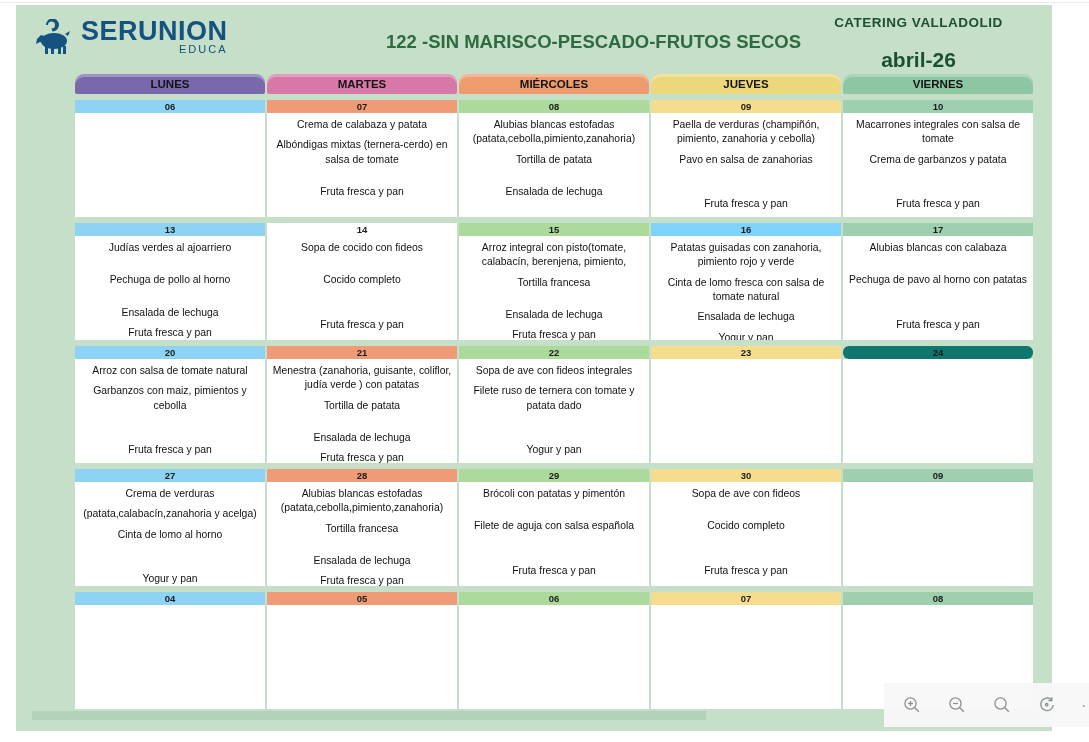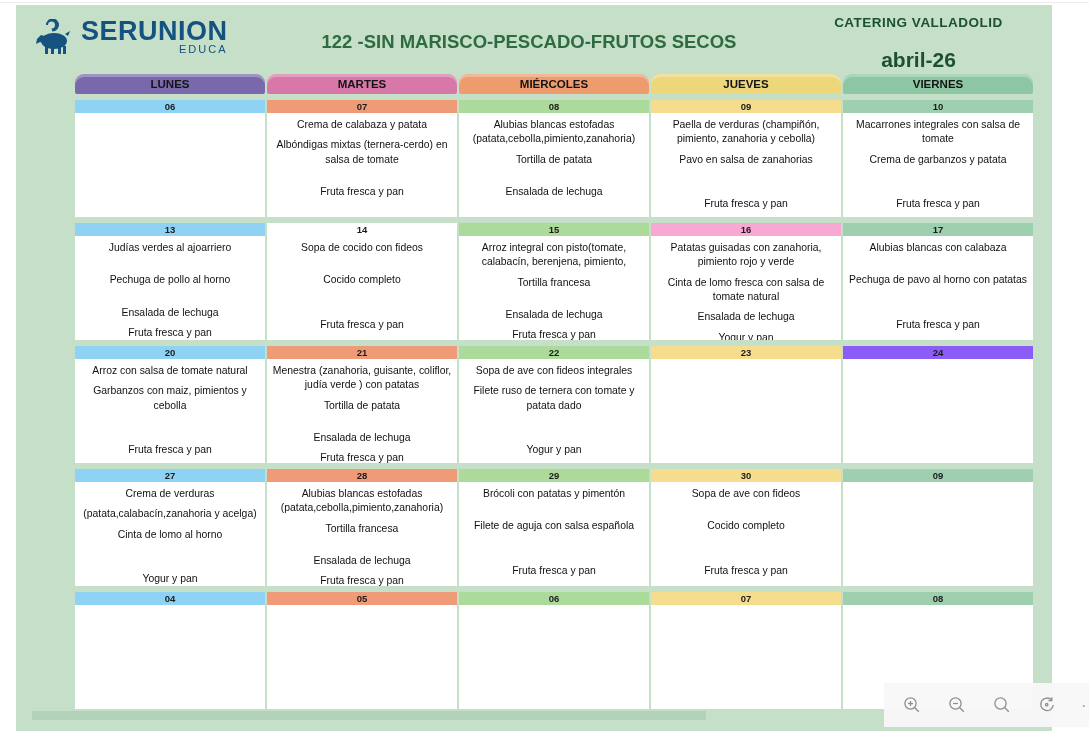--- a/index.html
+++ b/index.html
@@ -7,21 +7,21 @@
           font-family:"Liberation Sans",sans-serif;}
   .topline{position:absolute;top:2px;left:0;right:0;height:1px;background:#ececec;}
   .page{position:absolute;left:16px;top:5px;width:1036px;height:726px;background:#c5dfc8;}
   
   .hdr{display:flex;padding:8px 16px 0 16px;height:66px;box-sizing:border-box;}
   .logo{width:225px;display:flex;align-items:flex-start;padding-top:4px;}
   .goat{margin-right:7px;margin-top:2px;}
   .brandcol{display:flex;flex-direction:column;justify-content:flex-end;}
   .brand{color:#15527f;font-weight:bold;font-size:27px;line-height:28px;letter-spacing:.5px;}
   .brandsub{color:#15527f;font-weight:normal;font-size:11px;letter-spacing:2px;text-align:right;margin-top:-2px;}
-  .title{flex:1;text-align:center;color:#2e6b40;font-size:18.5px;font-weight:bold;padding-top:18px;}
+  .title{flex:1;text-align:right;color:#2e6b40;font-size:18.5px;font-weight:bold;padding-top:18px;}
   .cater{width:235px;text-align:center;color:#1c5130;padding-top:2px;}
   .cater .l1{font-size:13.5px;font-weight:bold;letter-spacing:.5px;}
   .cater .l2{font-size:21px;font-weight:bold;margin-top:18px;}
   
   .grid{padding:0 19px;}
   .row{display:flex;gap:2px;padding-left:40px;}
   .tab{flex:1;height:20px;border-radius:9px 9px 2px 2px;display:flex;align-items:center;justify-content:center;
        font-size:11.5px;font-weight:bold;color:#141414;box-shadow:inset 0 3px 0 rgba(255,255,255,.28);}
   .week{margin-top:6px;}
   .tabs-row{margin-top:3px;margin-bottom:1px;}
@@ -145,21 +145,21 @@
           <div class="row">
             <div class="bar" style="background: rgb(142, 210, 244);">
               <span>13</span>
             </div>
             <div class="bar" style="background: #ffffff;">
               <span>14</span>
             </div>
             <div class="bar" style="background: rgb(171, 218, 155);">
               <span>15</span>
             </div>
-            <div class="bar" style="background: #f9a8d4;">
+            <div class="bar" style="background: #7dd3fc;">
               <span>16</span>
             </div>
             <div class="bar" style="background: rgb(158, 208, 176);">
               <span>17</span>
             </div>
           </div>
           <div class="row">
             <div class="cell">
               <p>Judías verdes al ajoarriero</p>
               <div class="blank"></div>
@@ -206,21 +206,21 @@
             </div>
             <div class="bar" style="background: rgb(239, 155, 119);">
               <span>21</span>
             </div>
             <div class="bar" style="background: rgb(171, 218, 155); justify-content: center;">
               <span>22</span>
             </div>
             <div class="bar" style="background: rgb(245, 221, 141);">
               <span>23</span>
             </div>
-            <div class="bar" style="background: #8b5cf6;">
+            <div class="bar" style="background: #0f766e; border-radius: 6px;">
               <span>24</span>
             </div>
           </div>
           <div class="row">
             <div class="cell">
               <p>Arroz con salsa de tomate natural</p>
               <p>Garbanzos con maiz, pimientos y cebolla</p>
               <div class="blank"></div>
               <div class="blank"></div>
               <p>Fruta fresca y pan</p>

